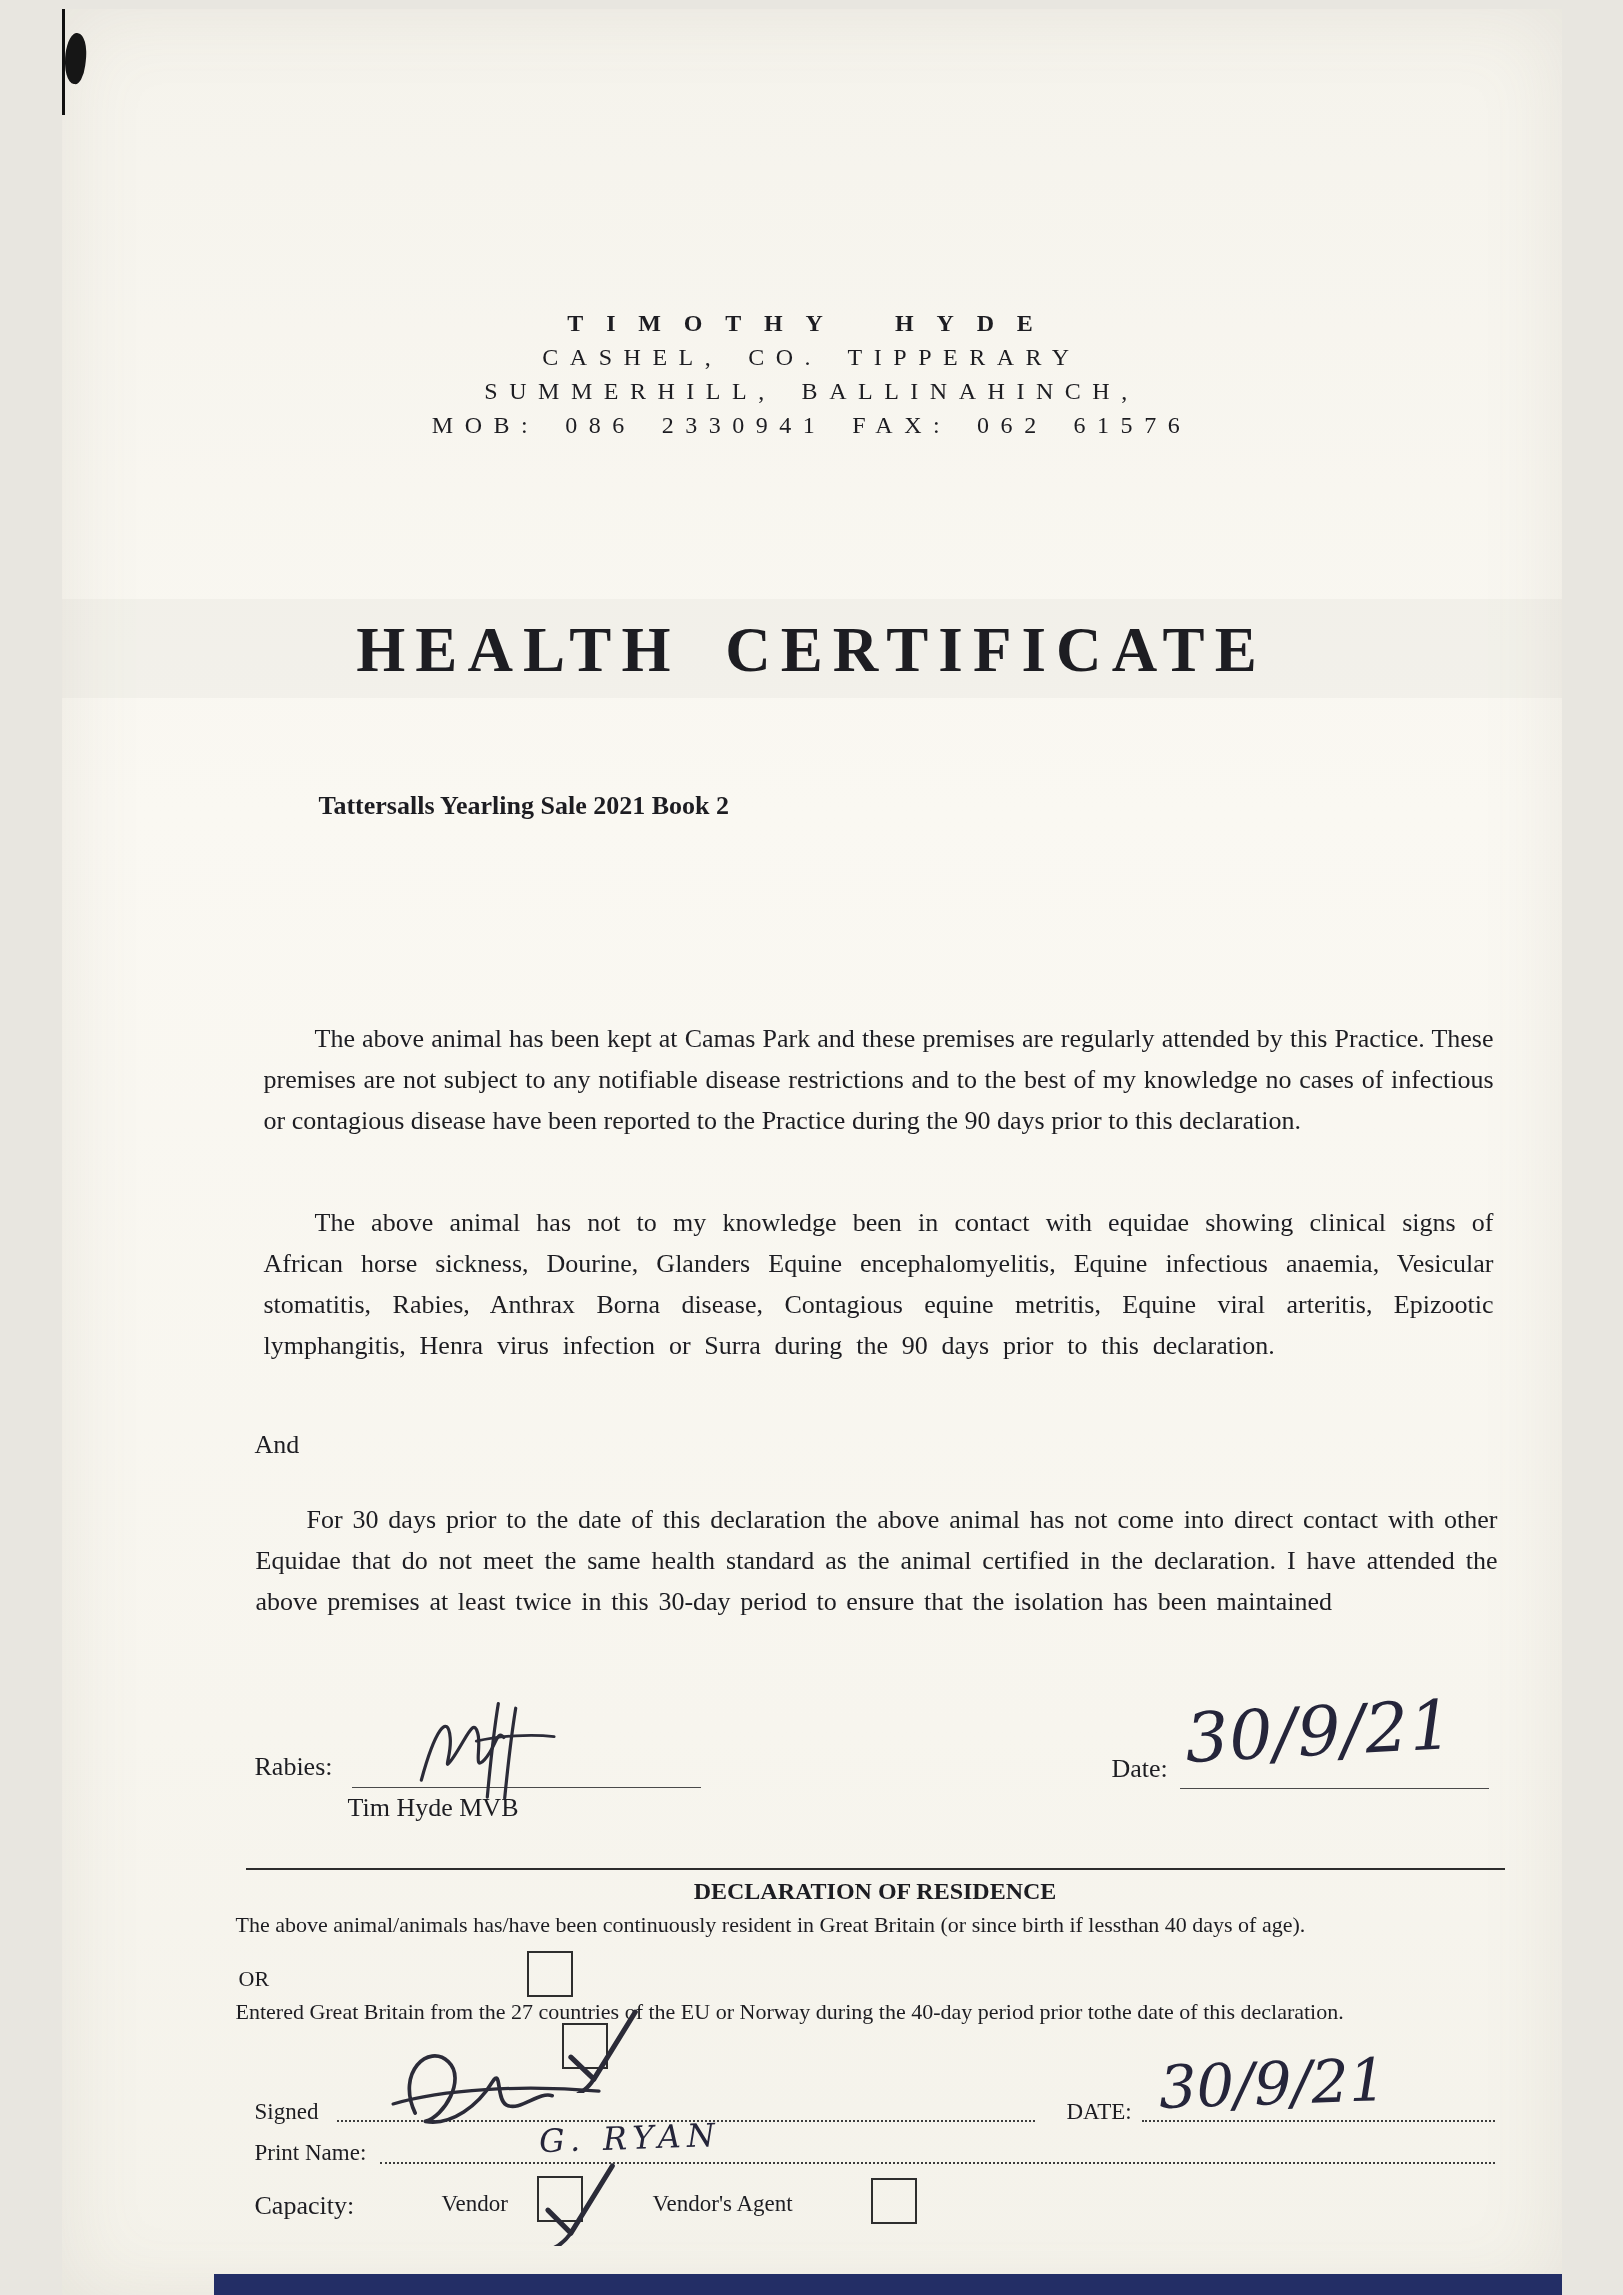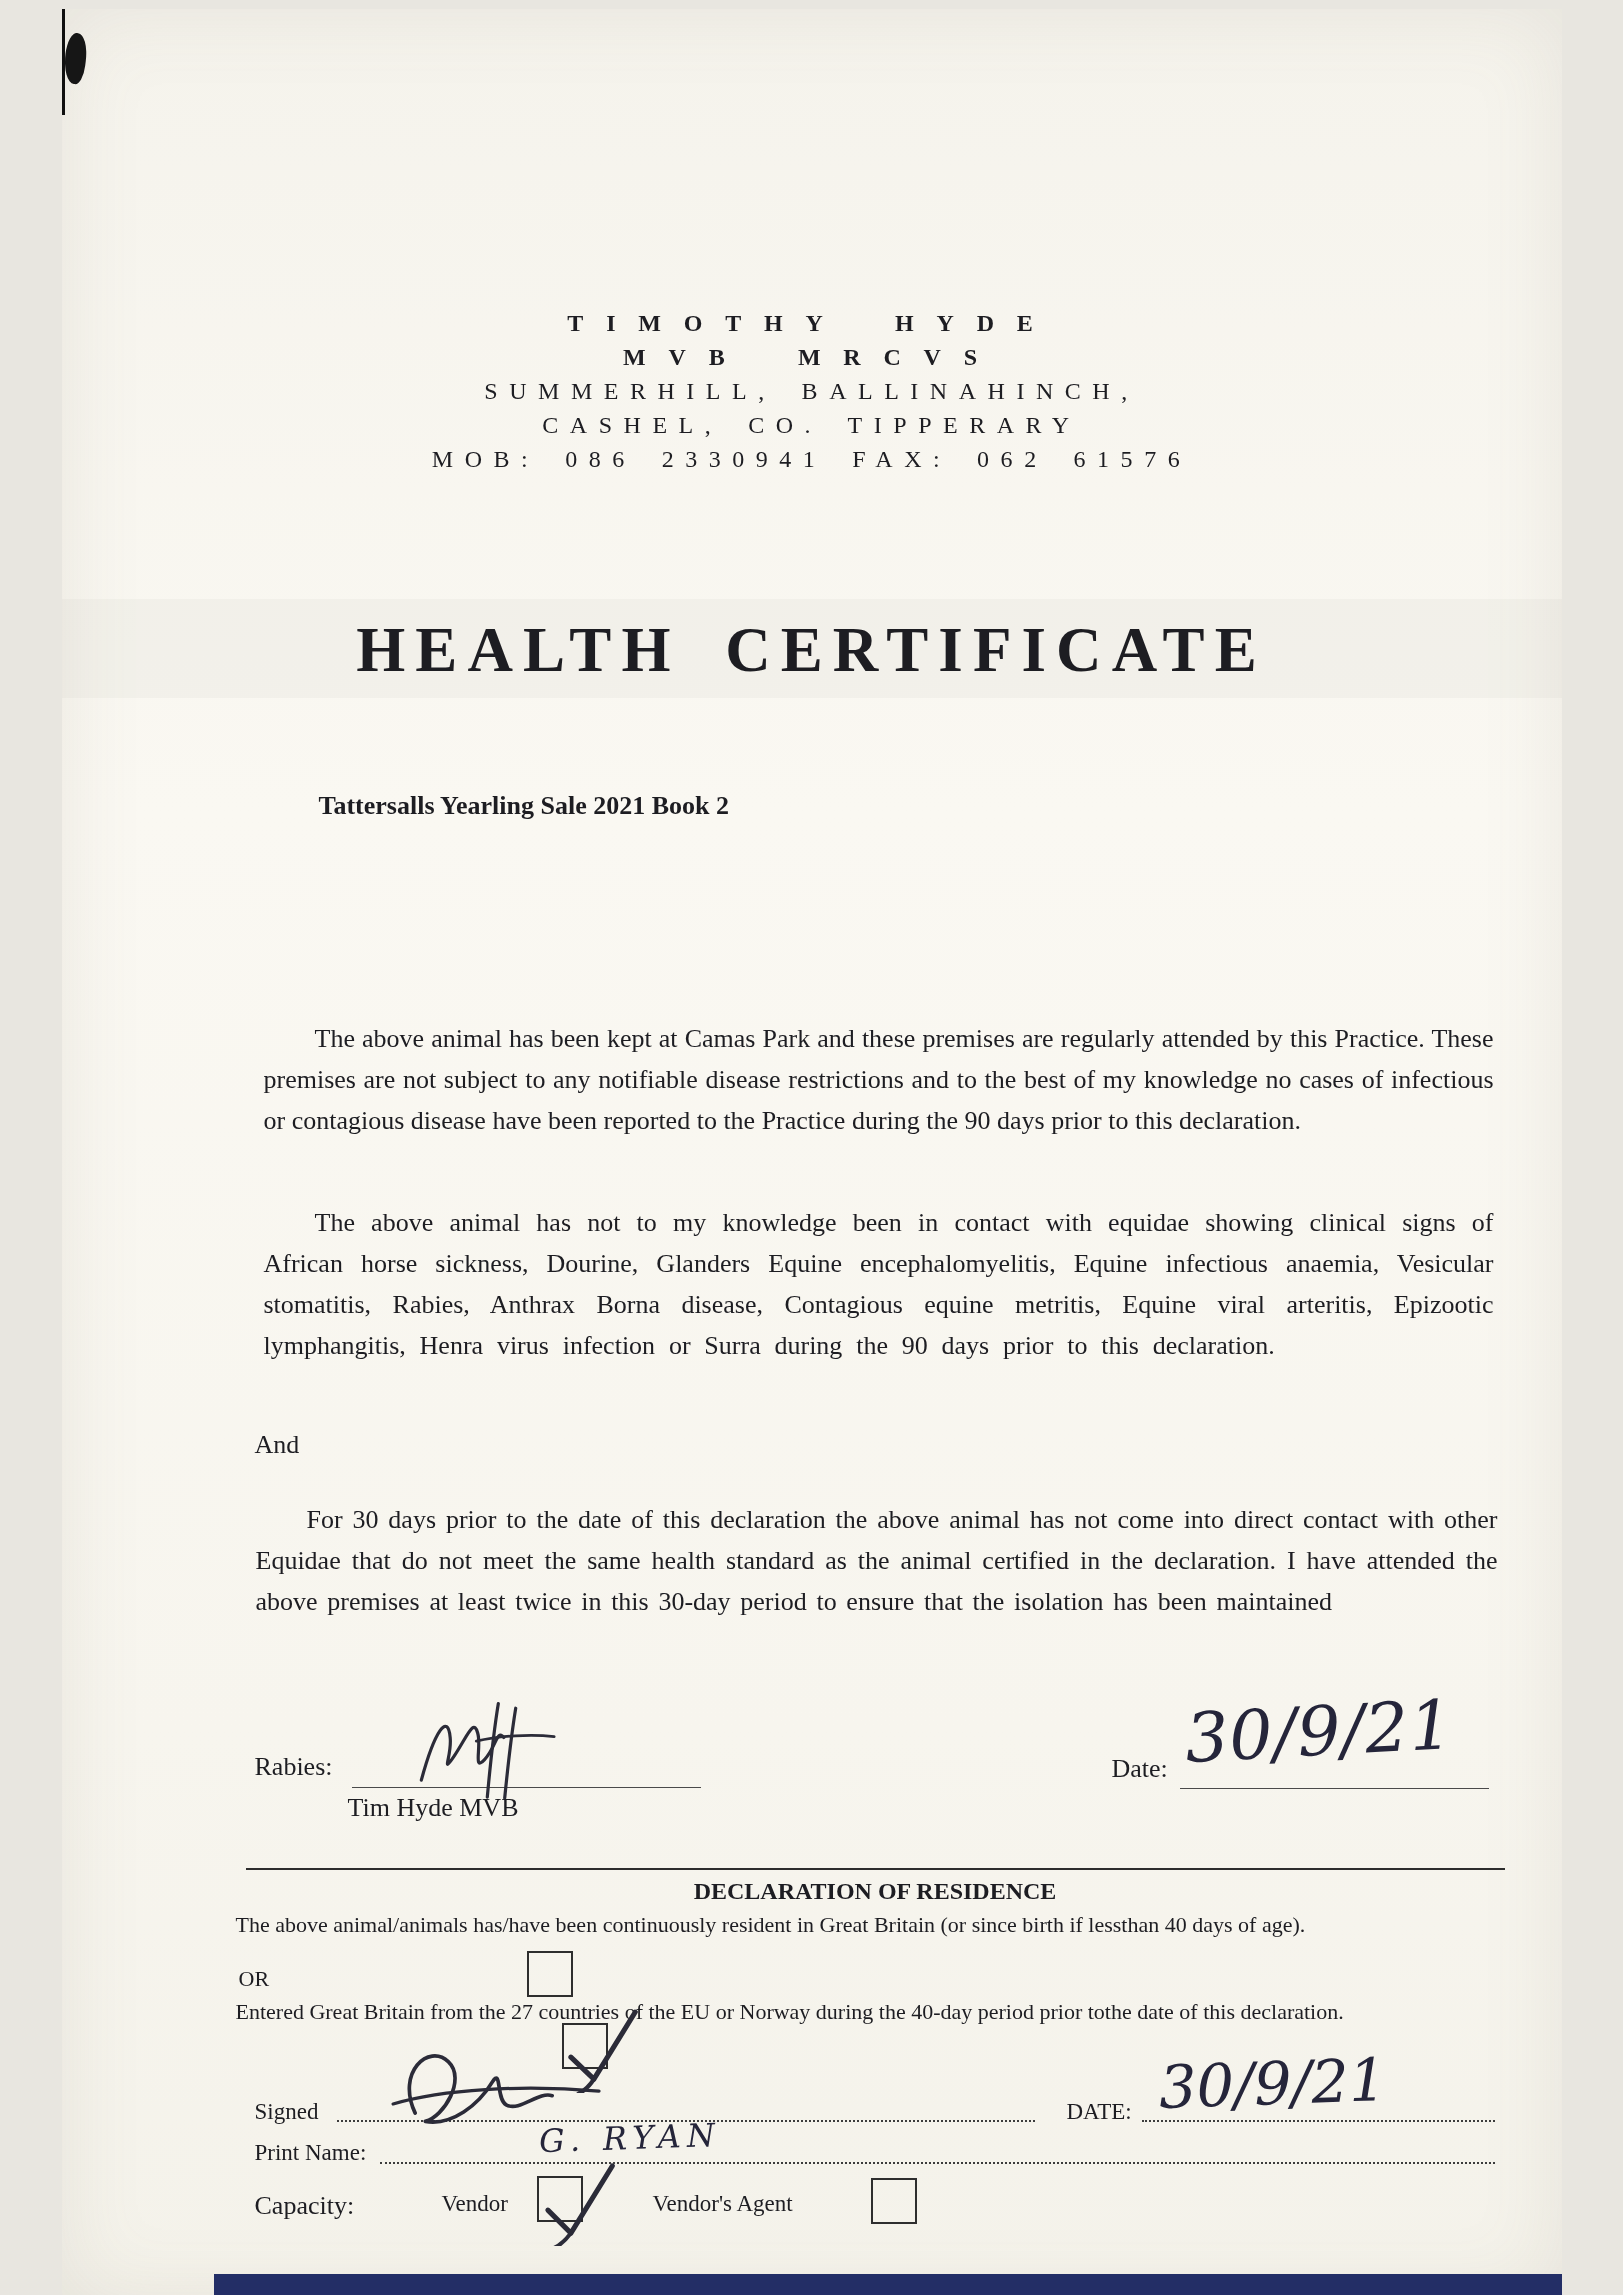--- a/index.html
+++ b/index.html
@@ -90,23 +90,22 @@
 <body>
 
 <div class="page">
 
   <div class="artifact-edge"></div>
   <div class="artifact-blob"></div>
   <div class="shade-band"></div>
 
   <header class="letterhead">
     <div class="lh-line lh-name">TIMOTHY HYDE</div>
-    <div class="lh-line lh-qual">MVB MRCVS</div>
+    <div class="lh-line lh-addr">CASHEL, CO. TIPPERARY</div>
     <div class="lh-line lh-addr">SUMMERHILL, BALLINAHINCH,</div>
-    <div class="lh-line lh-addr">CASHEL, CO. TIPPERARY</div>
     <div class="lh-line lh-addr">MOB: 086 2330941 FAX: 062 61576</div>
   </header>
 
   <h1 class="title">HEALTH CERTIFICATE</h1>
 
   <div class="sale-line">Tattersalls Yearling Sale 2021 Book 2</div>
 
 
   <p class="body-par p1">The above animal has been kept at Camas Park and these premises are regularly attended by this Practice. These premises are not subject to any notifiable disease restrictions and to the best of my knowledge no cases of infectious or contagious disease have been reported to the Practice during the 90 days prior to this declaration.</p>
   <p class="body-par p2">The above animal has not to my knowledge been in contact with equidae showing clinical signs of African horse sickness, Dourine, Glanders Equine encephalomyelitis, Equine infectious anaemia, Vesicular stomatitis, Rabies, Anthrax Borna disease, Contagious equine metritis, Equine viral arteritis, Epizootic lymphangitis, Henra virus infection or Surra during the 90 days prior to this declaration.</p>

